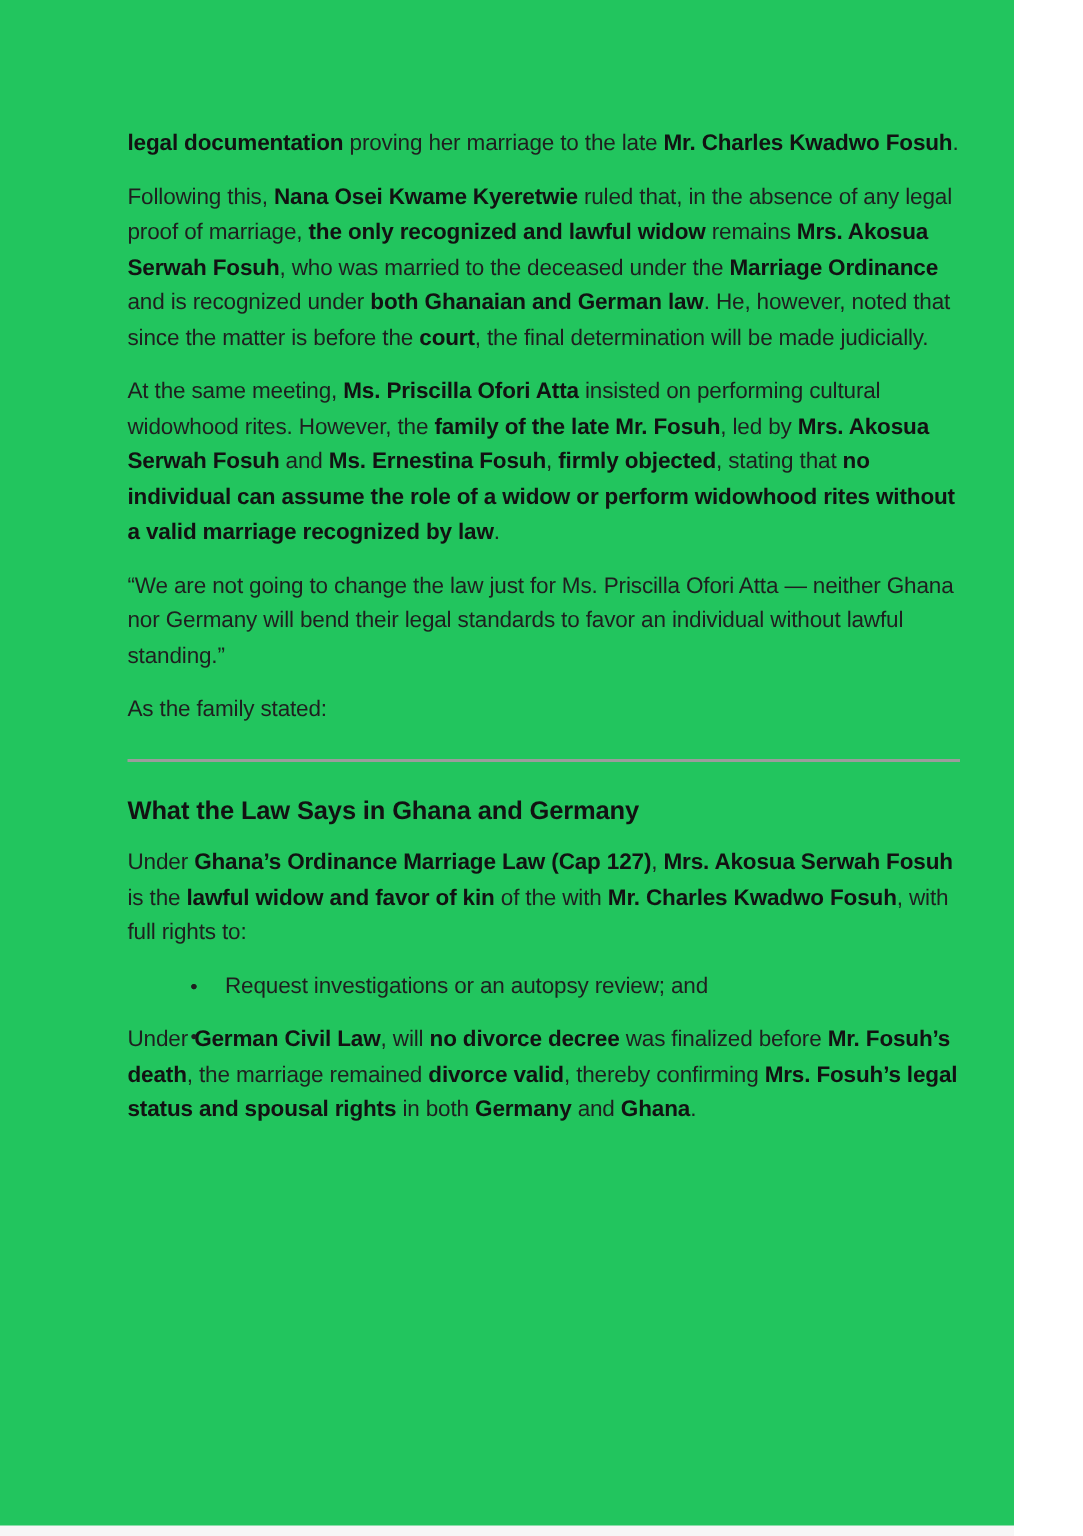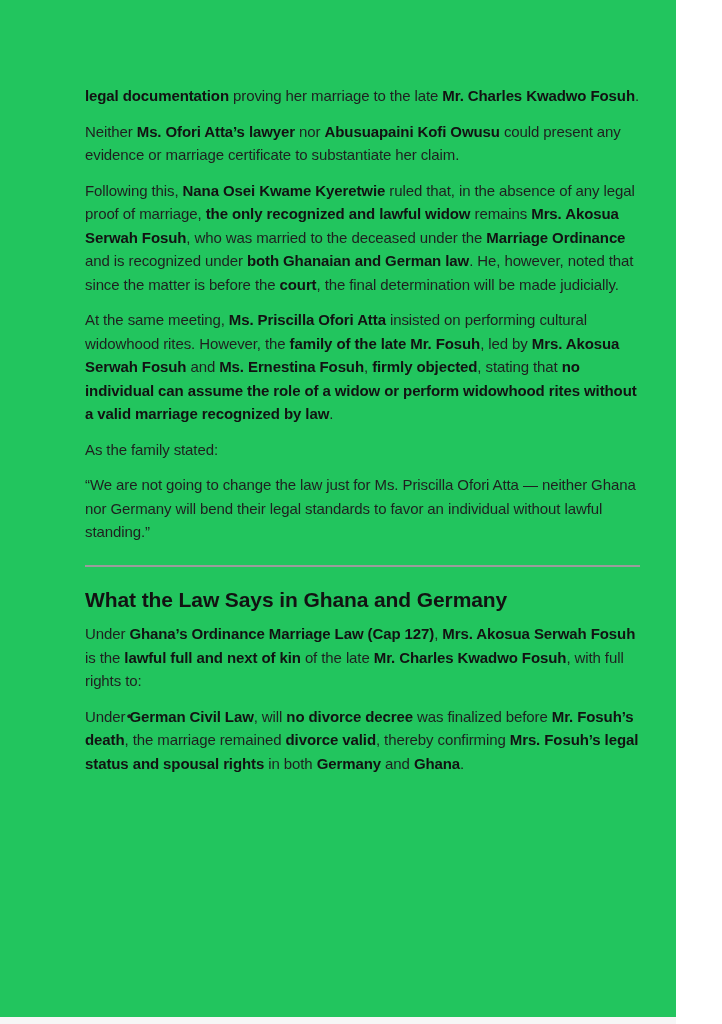--- a/index.html
+++ b/index.html
@@ -26,21 +26,21 @@
     letter-spacing: -0.1px;
   }
   .content p {
     margin: 0 0 12px 0;
   }
   .content b {
     color: #121212;
     font-weight: 700;
   }
   .content h2 {
-    font-size: 21px;
+    font-size: 17px;
     line-height: 23.5px;
     margin: 0 0 11px 0;
     color: #121212;
     font-weight: 700;
     letter-spacing: -0.1px;
   }
   .content hr {
     border: none;
     border-top: 2px solid #9c9c9c;
     margin: 21px 0 21px 0;
@@ -73,29 +73,28 @@
     height: 7px;
     background: #f6f6f6;
   }
 </style>
 </head>
 <body>
 
 <div class="page">
   <div class="content">
       <p><b>legal documentation</b><span> proving her marriage to the late </span><b>Mr. Charles Kwadwo Fosuh</b><span>.</span></p>
-      <p><span>Neither </span><b>Ms. Ofori Atta’s lawyer</b><span> nor </span><b>Abusuapaini Kofi Owusu</b><span> could present any evidence or marriage certificate to substantiate her claim.</span></p>
       <p><span>Following this, </span><b>Nana Osei Kwame Kyeretwie</b><span> ruled that, in the absence of any legal proof of marriage, </span><b>the only recognized and lawful widow</b><span> remains </span><b>Mrs. Akosua Serwah Fosuh</b><span>, who was married to the deceased under the </span><b>Marriage Ordinance</b><span> and is recognized under </span><b>both Ghanaian and German law</b><span>. He, however, noted that since the matter is before the </span><b>court</b><span>, the final determination will be made judicially.</span></p>
       <p><span>At the same meeting, </span><b>Ms. Priscilla Ofori Atta</b><span> insisted on performing cultural widowhood rites. However, the </span><b>family of the late Mr. Fosuh</b><span>, led by </span><b>Mrs. Akosua Serwah Fosuh</b><span> and </span><b>Ms. Ernestina Fosuh</b><span>, </span><b>firmly objected</b><span>, stating that </span><b>no individual can assume the role of a widow or perform widowhood rites without a valid marriage recognized by law</b><span>.</span></p>
+      <p><span>“We are not going to change the law just for Ms. Priscilla Ofori Atta — neither Ghana nor Germany will bend their legal standards to favor an individual without lawful standing.”</span></p>
       <p><span>As the family stated:</span></p>
-      <p><span>“We are not going to change the law just for Ms. Priscilla Ofori Atta — neither Ghana nor Germany will bend their legal standards to favor an individual without lawful standing.”</span></p>
       <hr>
       <h2><b>What the Law Says in Ghana and Germany</b></h2>
-      <p><span>Under </span><b>Ghana’s Ordinance Marriage Law (Cap 127)</b><span>, </span><b>Mrs. Akosua Serwah Fosuh</b><span> is the </span><b>lawful full and next of kin</b><span> of the late </span><b>Mr. Charles Kwadwo Fosuh</b><span>, with full rights to:</span></p>
+      <p><span>Under </span><b>Ghana’s Ordinance Marriage Law (Cap 127)</b><span>, </span><b>Mrs. Akosua Serwah Fosuh</b><span> is the </span><b>lawful widow and favor of kin</b><span> of the with </span><b>Mr. Charles Kwadwo Fosuh</b><span>, with full rights to:</span></p>
       <ul>
         <li><span class="bullet-dot">•</span></li>
-        <li><span class="bullet-dot">•</span></li>
+        <li><span class="bullet-dot">•</span><span>Request investigations or an autopsy review; and</span></li>
         <li><span class="bullet-dot">•</span></li>
       </ul>
       <p><span>Under </span><b>German Civil Law</b><span>, will </span><b>no divorce decree</b><span> was finalized before </span><b>Mr. Fosuh’s death</b><span>, the marriage remained </span><b>divorce valid</b><span>, thereby confirming </span><b>Mrs. Fosuh’s legal status and spousal rights</b><span> in both </span><b>Germany</b><span> and </span><b>Ghana</b><span>.</span></p>
     </div>
   <div class="bottom-edge"></div>
 </div>
 
 </body></html>

